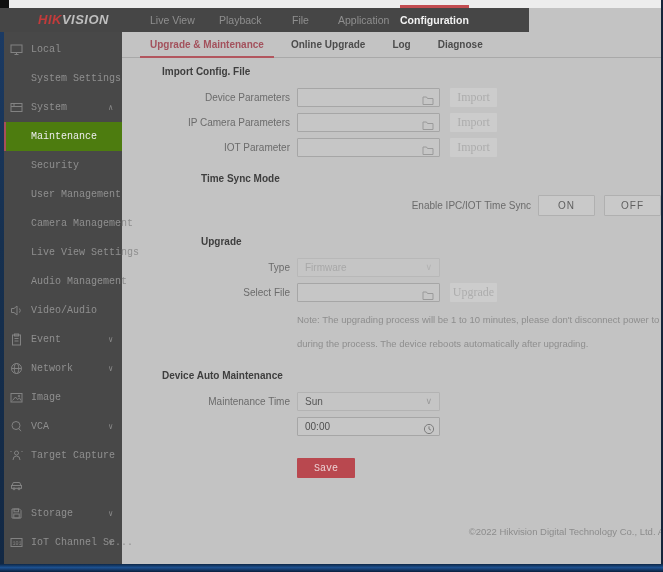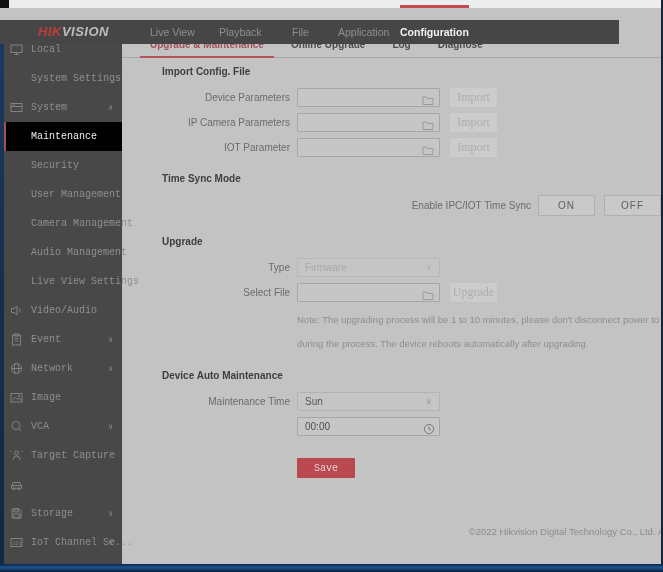--- a/index.html
+++ b/index.html
@@ -6,36 +6,36 @@
   html,body { width:663px; height:572px; overflow:hidden; }
   body { font-family:"Liberation Sans","DejaVu Sans",sans-serif; background:#0a1e3c; }
   .stage { position:relative; width:663px; height:572px; background:#c3c3c3; overflow:hidden; }
 
   
   .top-strip { position:absolute; top:0; left:0; width:663px; height:8px; background:#ededed; z-index:20; }
   .corner-block { position:absolute; top:0; left:0; width:9px; height:8px; background:#101010; }
   .config-topline { position:absolute; bottom:0; left:400px; width:69px; height:3px; background:#c24c50; }
 
   
-  .header { position:absolute; top:20px; left:0; width:619px; height:24px; background:#464646; z-index:10; }
+  .header { position:absolute; top:8px; left:0; width:529px; height:24px; background:#464646; z-index:10; }
   .logo { position:absolute; left:38px; top:0; height:24px; line-height:24px; font-size:13px; font-weight:bold; font-style:italic; letter-spacing:.5px; }
   .logo .hik { color:#c23b3b; }
   .logo .vision { color:#bfbfbf; }
   .topnav-item { position:absolute; top:0; height:24px; line-height:24px; font-size:10.5px; color:#8f8f8f; cursor:pointer; white-space:nowrap; }
   .topnav-item.active { color:#f2f2f2; font-weight:bold; }
 
   
   .sidebar { position:absolute; top:32px; left:0; width:122px; height:532px; background:#484848; padding-top:3px; z-index:5; }
   .navy-edge { position:absolute; top:32px; left:0; width:4px; height:532px; background:linear-gradient(#1b3a63,#16304f 40%,#122844); z-index:8; }
   .srow { position:relative; height:29px; line-height:29px; font-size:10px; color:#8f8f8f; cursor:pointer; white-space:nowrap;font-family:Liberation Mono, monospace; }
   .srow .slabel { position:absolute; left:31px; top:0; }
   .srow .sicon { position:absolute; left:10px; top:8px; width:13px; height:13px; color:#828282; }
   .srow .sicon svg { display:block; }
   .srow .chev { position:absolute; right:9px; top:0; font-size:8px; color:#8a8a8a; }
-  .srow.active { background:#000000; color:#ededed; }
+  .srow.active { background:#4d7c0f; color:#ededed; }
   .srow.active::before { content:""; position:absolute; left:4px; top:0; bottom:0; width:2px; background:#a84f5a; z-index:9; }
 
   
   .main { position:absolute; top:32px; left:122px; width:539px; height:532px; background:#c3c3c3; }
   .tabbar { position:relative; height:26px; border-bottom:1px solid #a9a9a9; padding-left:18px; display:flex;font-weight:bold; }
   .tab { height:26px; line-height:25px; padding:0 10px; margin-right:7px; font-size:10px; color:#4c4c4c; cursor:pointer; white-space:nowrap; }
   .tab.active { color:#a3515c; border-bottom:2px solid #b2565e; }
 
   .content { position:relative; padding:0 0 0 40px; }
   .sec-title { font-size:10px; font-weight:bold; color:#3e3e3e; margin:8px 0 11px 0; }
@@ -55,21 +55,21 @@
   .timebox .clock-ic { position:absolute; right:4px; top:3px; color:#7d7d7d; }
   .note { margin-left:135px; font-size:9.5px; color:#8e8e8e; line-height:24px; margin-top:1px; white-space:nowrap; }
   .toggle { position:relative; width:27px; height:13px; background:#b3b3b3; border-radius:7px; cursor:pointer; }
   .toggle .knob { position:absolute; left:1px; top:1px; width:11px; height:11px; background:#a3a3a3; border-radius:50%; box-shadow:0 0 0 1px #9a9a9a inset; }
   .save-btn { margin:22px 0 0 135px; width:58px; height:20px; background:#b9484f; border:0; color:#ecd3d5; font-size:10px; border-radius:1px; cursor:pointer; font-family:Liberation Mono, monospace; display:block; }
   .footer-txt { position:absolute; bottom:27px; right:-3px; font-size:9.5px; color:#8c8c8c; white-space:nowrap; }
 
   
   .right-edge { position:absolute; top:0; right:0; width:2px; height:572px; background:#16243a; z-index:30; }
   .bottom-strip { position:absolute; bottom:0; left:0; width:663px; height:8px; background:linear-gradient(to bottom,#0d2747 0%,#1e5190 45%,#0a1e3c 100%); z-index:30; }
-  .mt16 { margin-top:16px; }
+  .mt16 { margin-top:16px;margin-left:39px; }
 </style>
 </head>
 <body>
 
 <div class="stage">
 
   <div class="top-strip">
     <div class="corner-block"></div>
     <div class="config-topline"></div>
   </div>
@@ -114,24 +114,24 @@
     <div class="srow sub">
       <span class="slabel">Security</span>
     </div>
     <div class="srow sub">
       <span class="slabel">User Management</span>
     </div>
     <div class="srow sub">
       <span class="slabel">Camera Management</span>
     </div>
     <div class="srow sub">
+      <span class="slabel">Live View Settings</span>
+    </div>
+    <div class="srow sub">
       <span class="slabel">Audio Management</span>
-    </div>
-    <div class="srow sub">
-      <span class="slabel">Live View Settings</span>
     </div>
     <div class="srow">
       <span class="sicon">
           <svg width="13" height="13" viewBox="0 0 13 13" fill="none" stroke="currentColor" stroke-width="1">
             <path d="M1.5 4.5 h2.5 l3 -2.5 v9 l-3 -2.5 h-2.5 z"></path>
             <path d="M9.5 4.5 q1.5 2 0 4"></path>
           </svg>
         </span>
       <span class="slabel">Video/Audio</span>
     </div>

